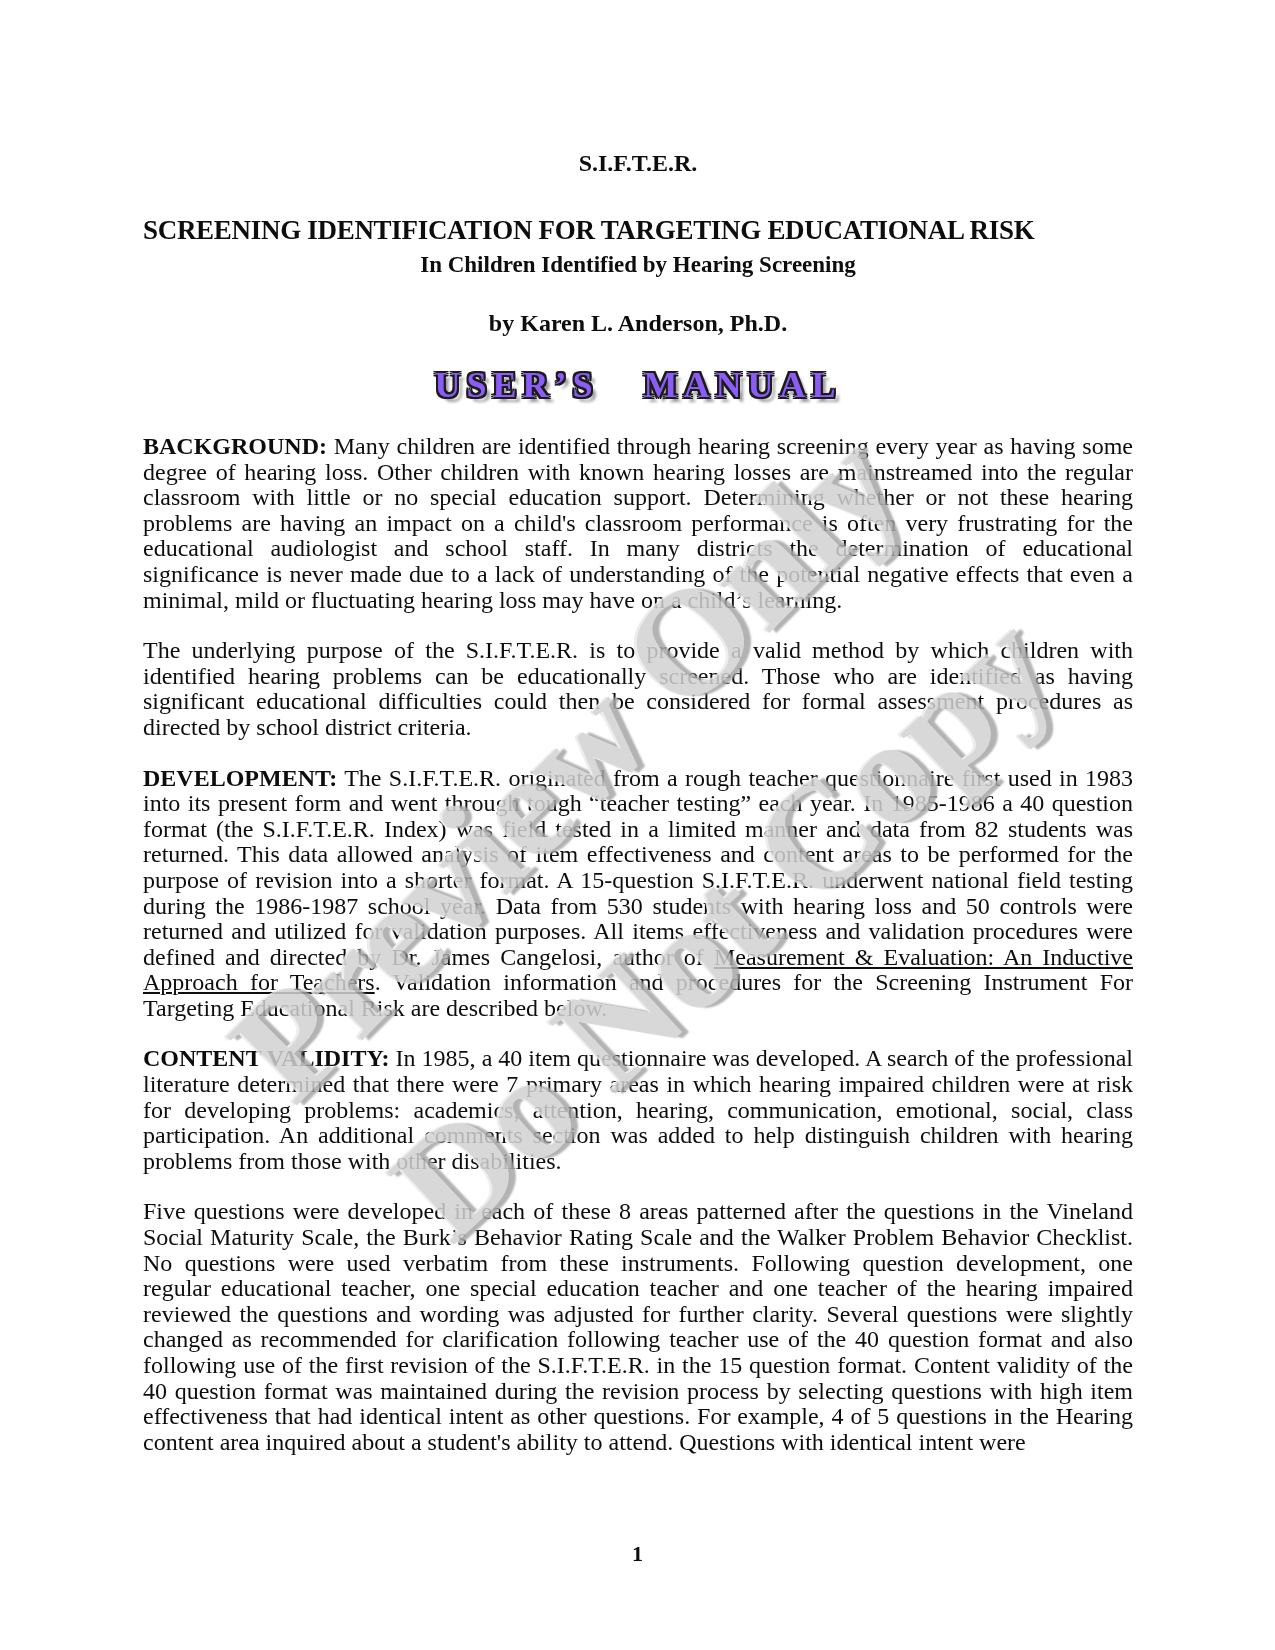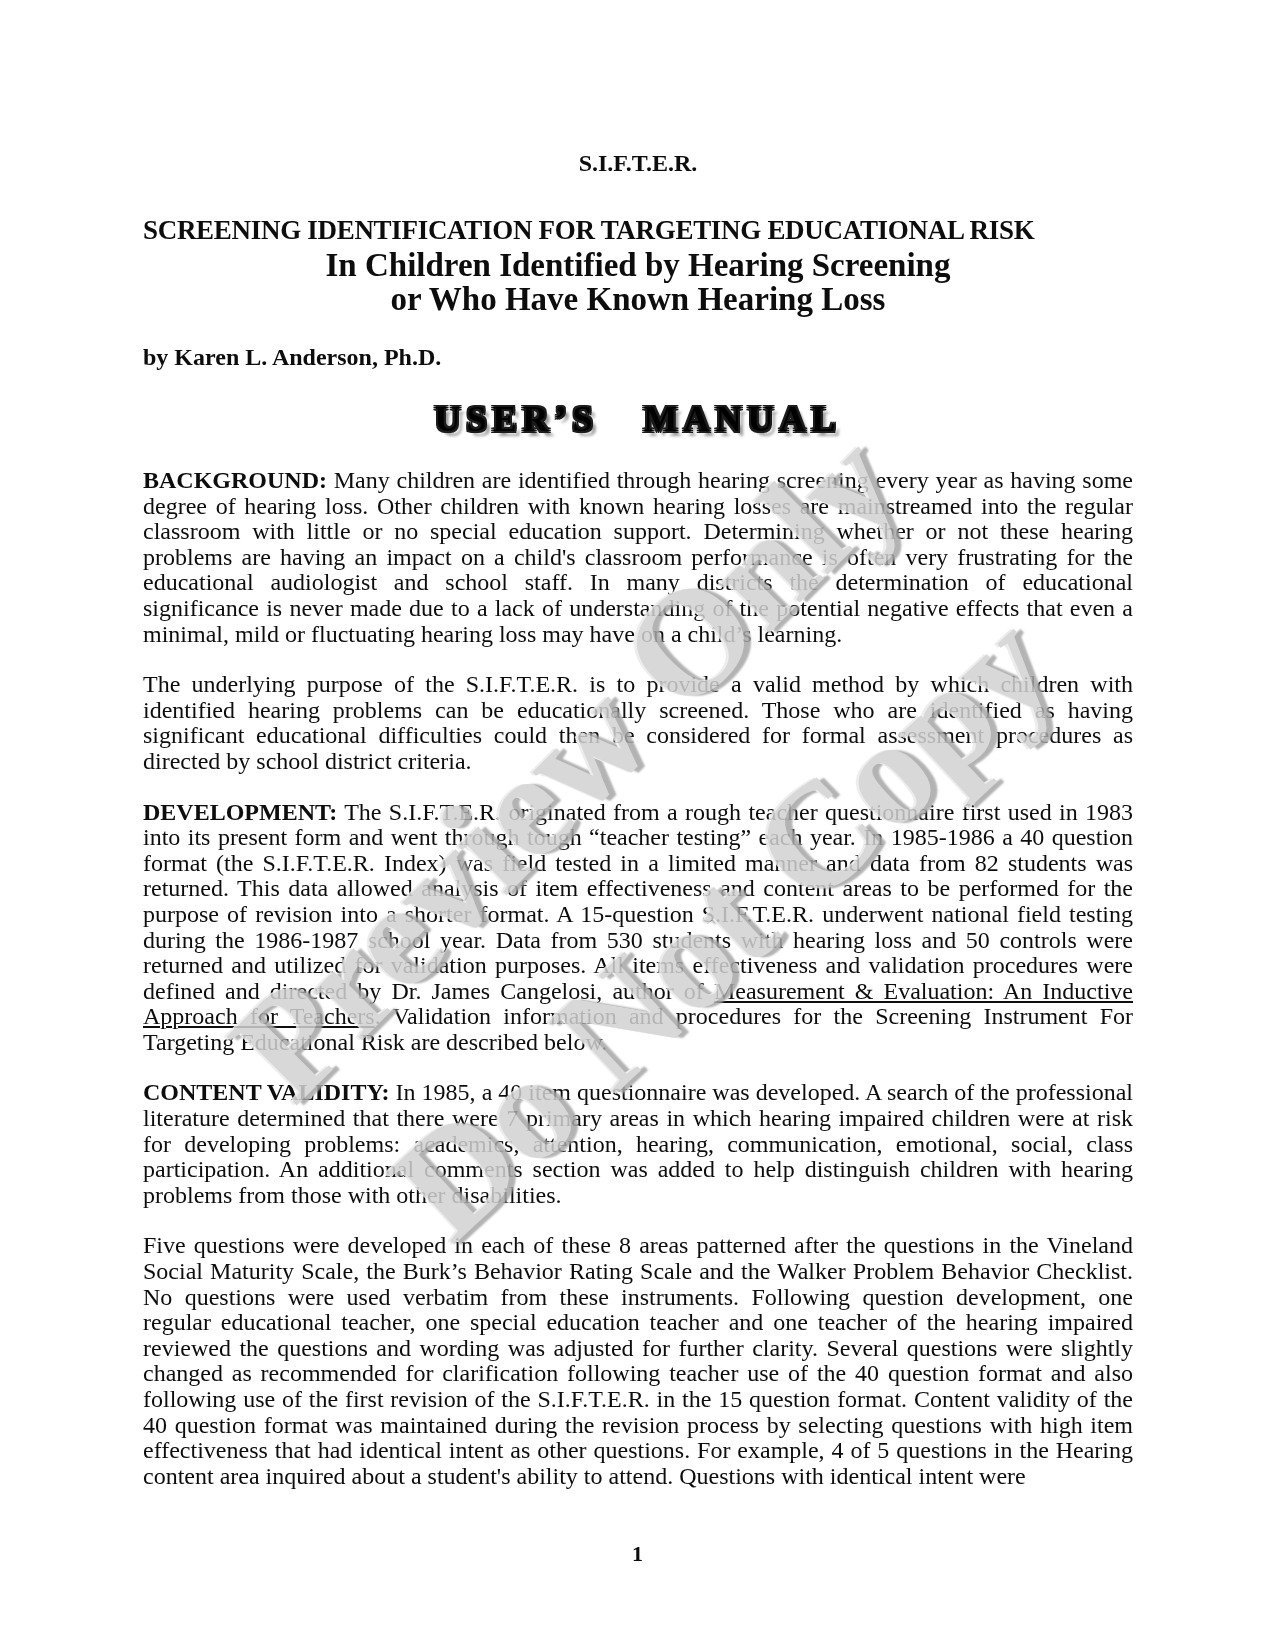--- a/index.html
+++ b/index.html
@@ -34,40 +34,41 @@
   .subtitle-line-1 {
     margin-top: 33px;
     text-align: left;
     font-size: 27px;
     font-weight: bold;
     line-height: 33px;
     letter-spacing: -0.3px;
   }
   .subtitle-line-2, .subtitle-line-3 {
     text-align: center;
-    font-size: 33px;
+    font-size: 23px;
     font-weight: bold;
     line-height: 32px;
     margin-top: 2px;
   }
   .byline {
     margin-top: 27px;
+    text-align: center;
     font-size: 24px;
     font-weight: bold;
     line-height: 30px;
   }
   .manual-heading {
     margin-top: 25px;
     text-align: center;
     font-size: 36px;
     font-weight: bold;
     line-height: 44px;
     letter-spacing: 6px;
     word-spacing: 30px;
-    color: #000000;
+    color: #8b5cf6;
     
     text-shadow:
       -2px -2px 0 #1c1c1c,  0 -2px 0 #1c1c1c,  2px -2px 0 #1c1c1c,
       -2px  0   0 #1c1c1c,                      2px  0   0 #1c1c1c,
       -2px  2px 0 #1c1c1c,  0  2px 0 #1c1c1c,  2px  2px 0 #1c1c1c,
        5px  5px 3px #9a9a9a;
   }
   .paragraphs {
     margin-top: 27px;
   }
@@ -129,21 +130,20 @@
 <body>
 
 <div class="page">
 
   <div class="content">
 
     <h1 class="doc-title">S.I.F.T.E.R.</h1>
 
     <div class="subtitle-line-1">SCREENING IDENTIFICATION FOR TARGETING EDUCATIONAL RISK</div>
     <div class="subtitle-line-2">In Children Identified by Hearing Screening</div>
-    <div class="subtitle-line-3">or Who Have Known Hearing Loss</div>
 
     <div class="byline">by Karen L. Anderson, Ph.D.</div>
 
     <div class="manual-heading">USER’S MANUAL</div>
 
     <div class="paragraphs">
 
       <p class="body-para"><span class="section-label">BACKGROUND:</span> <span>Many children are identified through hearing screening every year as having some degree of hearing loss.  Other children with known hearing losses are mainstreamed into the regular classroom with little or no special education support.  Determining whether or not these hearing problems are having an impact on a child's classroom performance is often very frustrating for the educational audiologist and school staff.  In many districts the determination of educational significance is never made due to a lack of understanding of the potential negative effects that even a minimal, mild or fluctuating hearing loss may have on a child’s learning.</span></p>
 
       <p class="body-para"><span>The underlying purpose of the S.I.F.T.E.R. is to provide a valid method by which children with identified hearing problems can be educationally screened.  Those who are identified as having significant educational difficulties could then be considered for formal assessment procedures as directed by school district criteria.</span></p>

